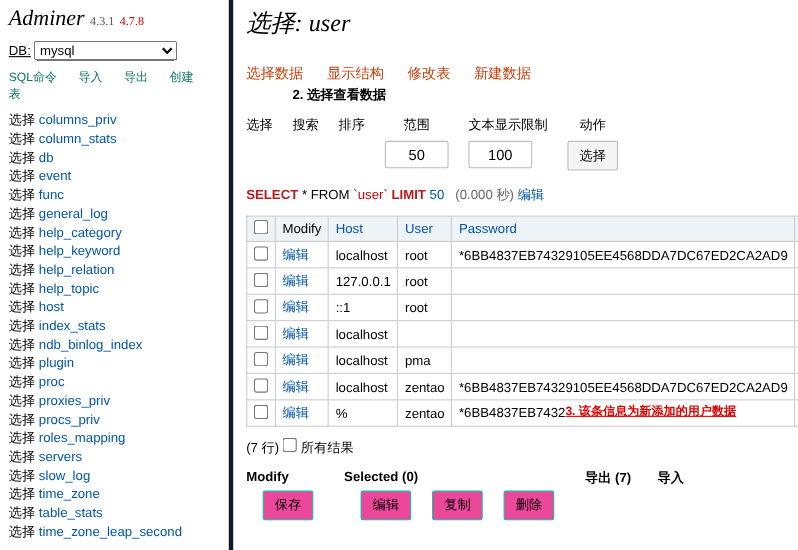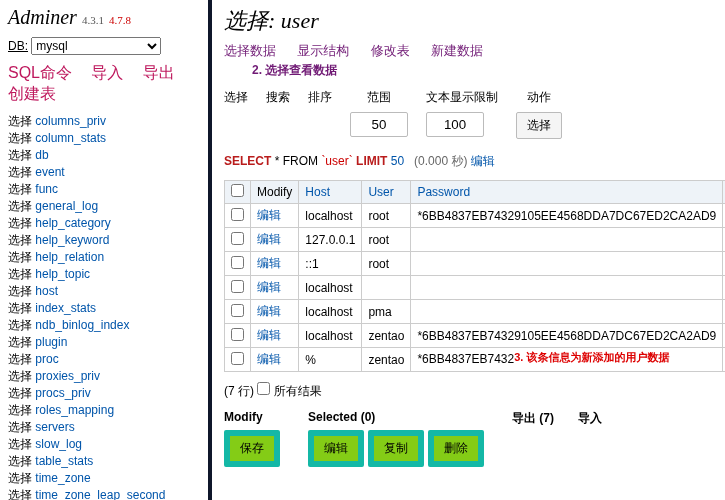--- a/index.html
+++ b/index.html
@@ -5,49 +5,49 @@
 * { box-sizing: border-box; margin: 0; padding: 0; }
 body { font-family: Arial, sans-serif; font-size: 12px; color: #000; display: flex; width: 725px; height: 500px; overflow: hidden; }
 .sidebar { width: 212px; border-right: 4px solid #0f172a; padding: 6px 8px; overflow-y: auto; }
 .logo { font-family: Georgia, serif; font-style: italic; font-size: 20px; margin-bottom: 8px; }
 .logo .v1 { font-size: 11px; color: #555; font-style: normal; }
 .logo .v2 { font-size: 11px; color: #c00; font-style: normal; }
 .db-row { margin-bottom: 8px; }
 .db-row label { font-size: 12px; text-decoration: underline; }
 .db-row select { width: 130px; font-size: 12px; }
 .sql-row { margin-bottom: 8px; }
-.sql-row a { color: #be185d; text-decoration: none; margin-right: 16px; font-size: 16px; }
+.sql-row a { color: #0f766e; text-decoration: none; margin-right: 16px; font-size: 11px; }
 .tables a { display: block; color: #0055aa; text-decoration: none; font-size: 12px; line-height: 17px; }
 .tables a .sel { color: #000; }
 .main { flex: 1; padding: 6px 12px; overflow: auto; }
-.title { font-family: Georgia, serif; font-style: italic; font-size: 22px; margin-bottom: 6px; }
+.title { font-family: Georgia, serif; font-style: italic; font-size: 22px; margin-bottom: 22px; }
 .tabs { margin-bottom: 2px; }
-.tabs a { color: #701a75; text-decoration: none; margin-right: 18px; font-size: 13px; }
-.annot2 { color: #701a75; font-weight: bold; font-size: 12px; margin-left: 28px; margin-bottom: 10px; }
+.tabs a { color: #c2410c; text-decoration: none; margin-right: 18px; font-size: 13px; }
+.annot2 { color: #000000; font-weight: bold; font-size: 12px; margin-left: 42px; margin-bottom: 10px; }
 .fields { display: flex; gap: 18px; margin-bottom: 14px; }
 .fld label { display: block; text-align: center; font-size: 12px; margin-bottom: 6px; }
 .fld input[type=text] { width: 58px; text-align: center; padding: 4px; border: 1px solid #bbb; border-radius: 2px; }
 .fld button { padding: 4px 10px; border: 1px solid #bbb; background: #f5f5f5; border-radius: 2px; font-size: 12px; }
 .query { margin-bottom: 10px; font-size: 12px; }
 .query .kw { color: #b91c1c; font-weight: bold; }
 .query .tbl { color: #c00; }
 .query .num { color: #0055aa; }
 .query .time { color: #666; }
 .query a { color: #0055aa; text-decoration: none; }
 table.data { border-collapse: collapse; width: 100%; font-size: 12px; }
 table.data th, table.data td { border: 1px solid #ccc; padding: 3px 6px; text-align: left; white-space: nowrap; }
 table.data th { background: #eef3f8; font-weight: normal; }
 table.data th a { color: #0055aa; text-decoration: none; }
 table.data td a { color: #0055aa; text-decoration: none; }
 .footer-row { margin-top: 10px; font-size: 12px; }
 .boxes { display: flex; gap: 24px; margin-top: 10px; }
 .box { }
 .box .bt { font-weight: bold; font-size: 12px; margin-bottom: 6px; }
-.box button { padding: 4px 10px; border: 6px solid #14b8a6; background: #84cc16; border-radius: 2px; font-size: 12px; margin-right: 4px; }
-.annot3 { color: #d00; font-weight: bold; font-size: 11px; position: relative; top: -2px; }
+.box button { padding: 4px 10px; border: 1px solid #14b8a6; background: #ec4899; border-radius: 2px; font-size: 12px; margin-right: 4px; margin-left: 15px; }
+.annot3 { color: #d00; font-weight: bold; font-size: 11px; position: relative; top: -2px; text-decoration: underline; }
 </style>
 </head>
 <body>
 
 <div class="sidebar">
   <div class="logo">
     <span>Adminer</span>
     <span class="v1">4.3.1</span>
     <span class="v2">4.7.8</span>
   </div>
@@ -75,22 +75,22 @@
       <a href="#"><span class="sel">选择</span> host</a>
       <a href="#"><span class="sel">选择</span> index_stats</a>
       <a href="#"><span class="sel">选择</span> ndb_binlog_index</a>
       <a href="#"><span class="sel">选择</span> plugin</a>
       <a href="#"><span class="sel">选择</span> proc</a>
       <a href="#"><span class="sel">选择</span> proxies_priv</a>
       <a href="#"><span class="sel">选择</span> procs_priv</a>
       <a href="#"><span class="sel">选择</span> roles_mapping</a>
       <a href="#"><span class="sel">选择</span> servers</a>
       <a href="#"><span class="sel">选择</span> slow_log</a>
+      <a href="#"><span class="sel">选择</span> time_zone</a>
       <a href="#"><span class="sel">选择</span> table_stats</a>
-      <a href="#"><span class="sel">选择</span> time_zone</a>
       <a href="#"><span class="sel">选择</span> time_zone_leap_second</a>
     </div>
 </div>
 
 <div class="main">
   <div class="title">
     <span>选择:</span>
     <span>user</span>
   </div>
   <div class="tabs">

